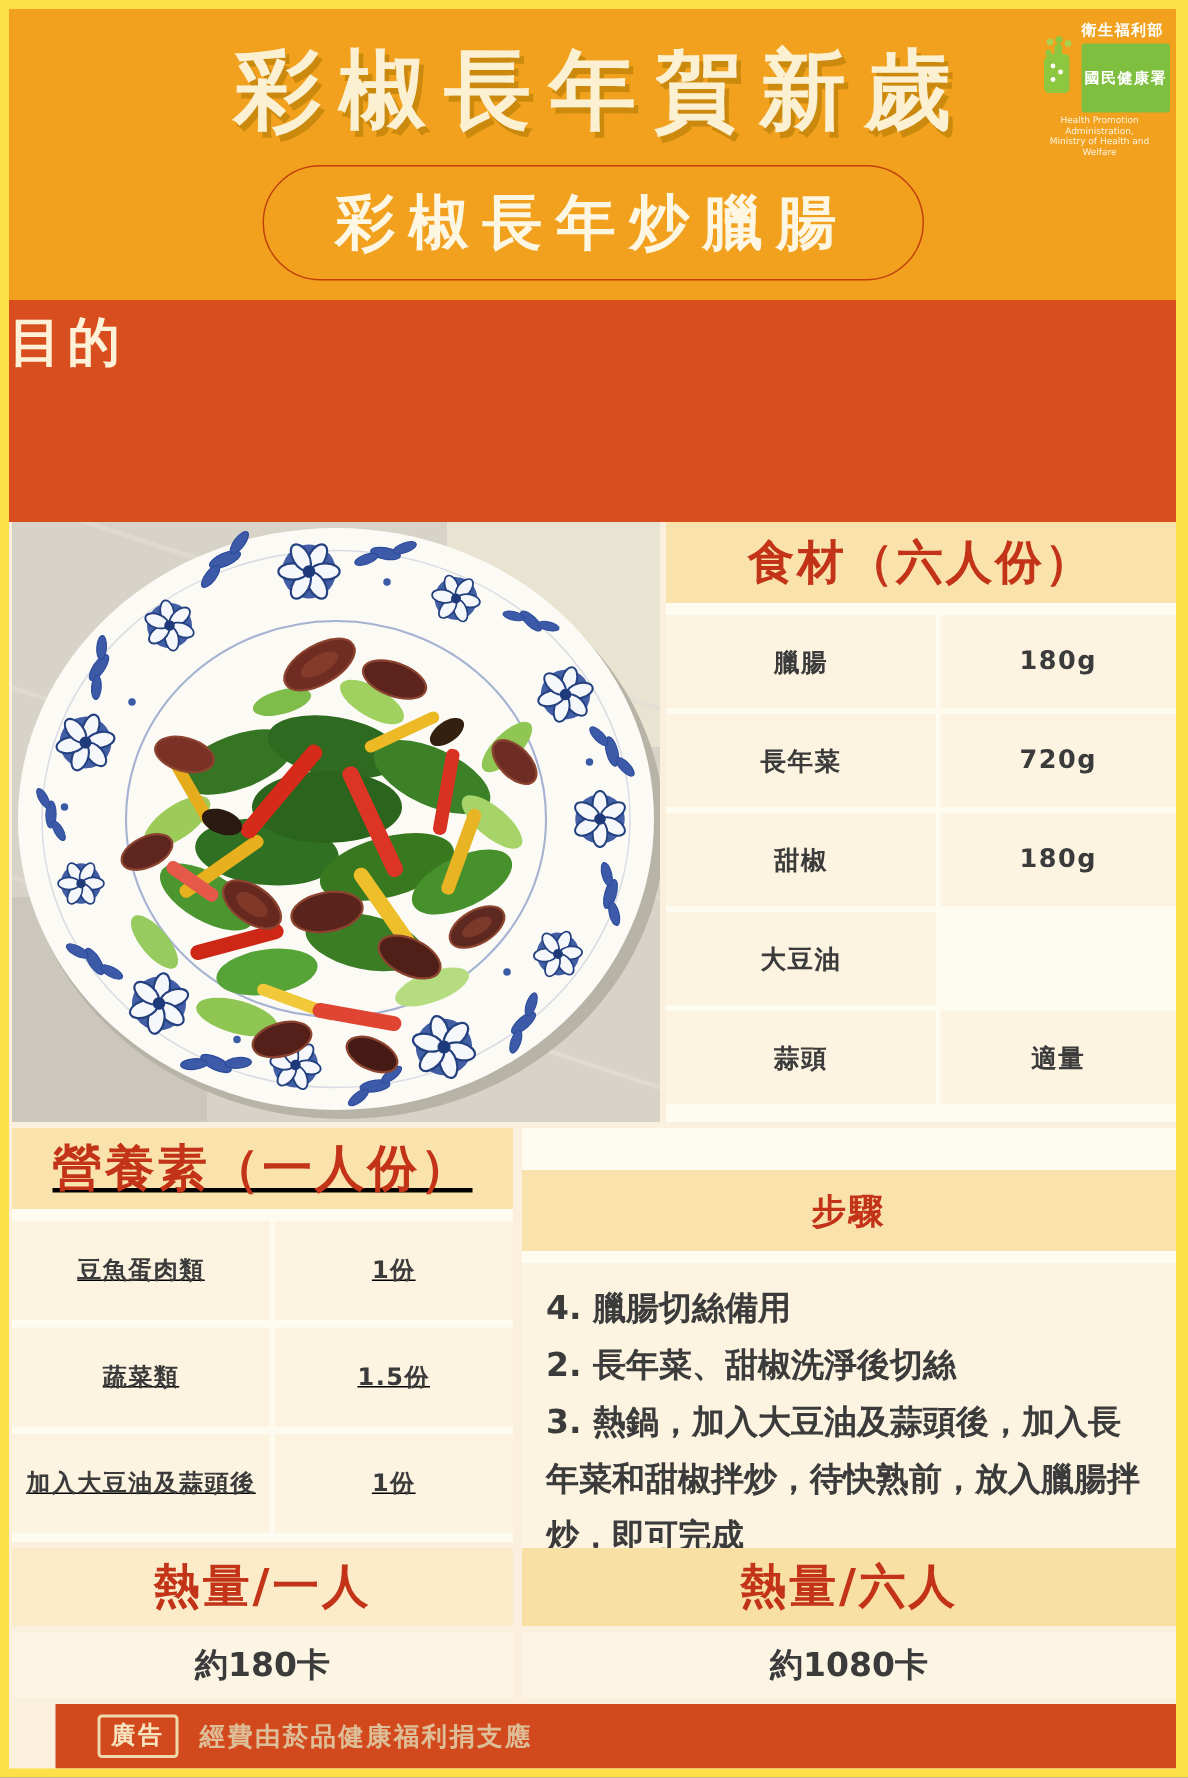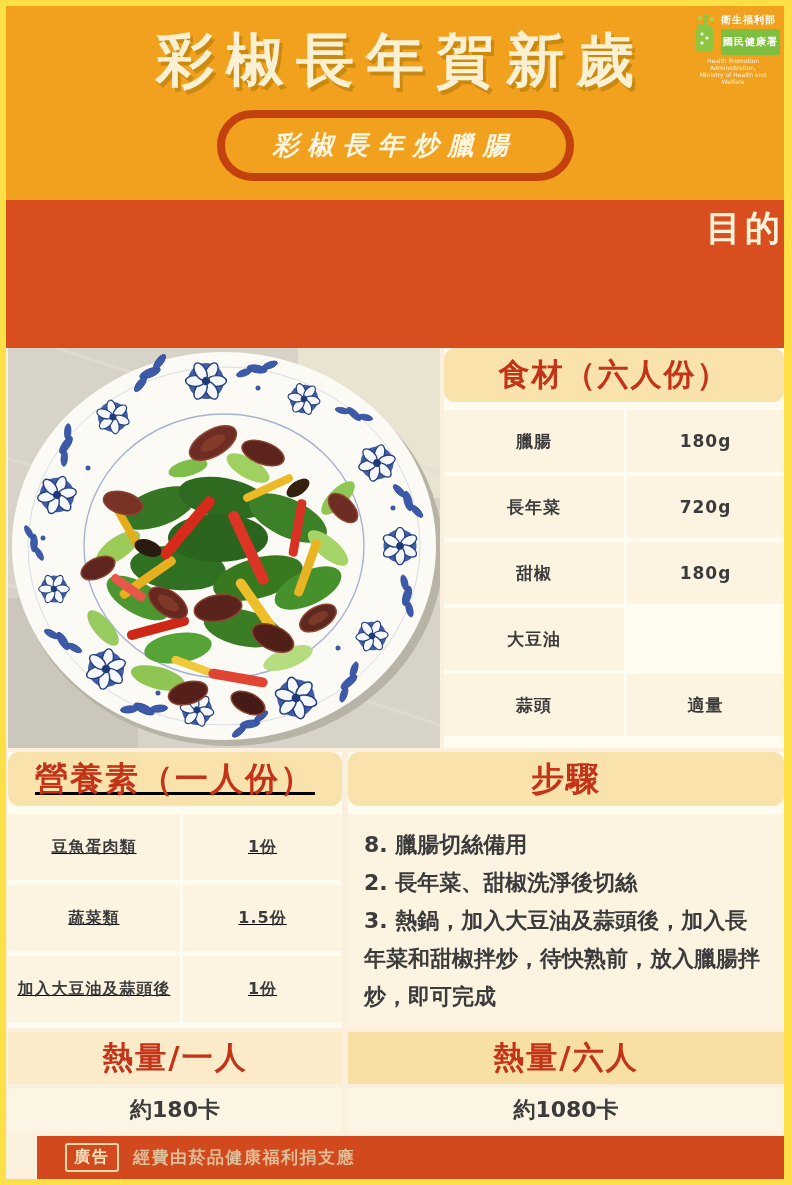--- a/index.html
+++ b/index.html
@@ -13,68 +13,67 @@
 
   
   .hdr { position: absolute; top: 0; left: 0; width: 778px; height: 194px; background: #F1A11E; }
   .main-title {
     margin-top: 16px; text-align: center;
     font-size: 58px; font-weight: bold; letter-spacing: 12px; padding-left: 12px;
     color: #FBF0D2; text-shadow: 3px 4px 0 #CB8A0D;
   }
   .pill-row { position: absolute; top: 104px; left: 0; width: 778px; text-align: center; }
   .pill {
-    display: inline-block; border: 8px solid #c2410c; border-radius: 44px;
-    padding: 10px 48px; font-size: 26px; font-weight: bold; letter-spacing: 9px;
+    display: inline-block; border: 1px solid #c2410c; border-radius: 44px;
+    padding: 10px 48px; font-size: 40px; font-weight: bold; letter-spacing: 9px;
     color: #FDF6E3;
-    font-style: italic;
   }
   .logo { position: absolute; top: 7px; right: 10px; width: 82px; height: 74px; }
   .logo-top { display: flex; align-items: center; gap: 3px; }
   .logo-hand { width: 26px; height: 40px; flex: 0 0 auto; }
   .logo-lines { display: flex; flex-direction: column; gap: 2px; }
   .logo-line1 { font-size: 10px; font-weight: bold; color: #FFFFFF; letter-spacing: 1px; white-space: nowrap; }
-  .logo-line2 { font-size: 10px; font-weight: bold; color: #FFFFFF; letter-spacing: 1px; background: #7FBF3F; border-radius: 2px; padding: 6px 2px; white-space: nowrap; }
+  .logo-line2 { font-size: 10px; font-weight: bold; color: #FFFFFF; letter-spacing: 1px; background: #7FBF3F; border-radius: 2px; padding: 16px 2px; white-space: nowrap; }
   .logo-en { margin-top: 2px; font-size: 6px; line-height: 7px; color: #FDF3DC; text-align: center; }
 
   
   .purpose { position: absolute; top: 194px; left: 0; width: 778px; height: 148px; background: #D94E1F; }
-  .purpose-title { text-align: right; margin-top: 5px; font-size: 35px; font-weight: bold; color: #FDF2D8; letter-spacing: 4px; }
+  .purpose-title { text-align: left; margin-top: 5px; font-size: 35px; font-weight: bold; color: #FDF2D8; letter-spacing: 4px; }
   .purpose-body {
     padding: 4px 26px 0 26px; font-size: 22.5px; font-weight: bold; color: #FCEFD6;
     line-height: 33px; text-align: justify; letter-spacing: 0.5px;
   }
 
   
   .photo { position: absolute; top: 342px; left: 2px; width: 432px; height: 400px; }
   .photo svg { display: block; }
 
   .sec-hd {
     background: #FAE2AC; color: #C23318; font-weight: bold;
-    display: flex; align-items: center; justify-content: center; letter-spacing: 2px; border-radius: 11px;
+    display: flex; align-items: center; justify-content: center; letter-spacing: 2px;
   }
   .ing { position: absolute; top: 342px; left: 438px; width: 340px; height: 400px; background: #FEFBF1; }
   .ing .sec-hd { height: 54px; font-size: 31px; }
   .tbl { display: flex; flex-direction: column; gap: 4px; padding-top: 8px; }
   .row { display: grid; column-gap: 3px; }
   .ing .row { grid-template-columns: 180px 1fr; height: 62px; }
   .cell {
     background: #FCF3E1; display: flex; align-items: center; justify-content: center;
     font-size: 17px; font-weight: bold; color: #3B3B3B; letter-spacing: 1px;
   }
 
   
   .nut { position: absolute; top: 746px; left: 2px; width: 334px; height: 276px; background: #FEFBF1; text-decoration: underline; }
   .nut .sec-hd { height: 54px; font-size: 33px; }
   .nut .row { grid-template-columns: 172px 1fr; height: 66px; }
   .nut .cell { font-size: 16px; }
   .nut .tbl { gap: 5px; }
 
   .steps { position: absolute; top: 746px; left: 342px; width: 436px; height: 276px; background: #FEFBF1; }
-  .steps .sec-hd { height: 54px; font-size: 33px; }
+  .steps .sec-hd { height: 54px; font-size: 23px; margin-top: 28px; }
   .steps-body {
     margin-top: 8px; height: 214px; background: #FCF3E1;
     padding: 12px 16px; font-size: 22px; font-weight: bold; color: #3B3B3B; line-height: 38px;
   }
 
   
   .cal-h { position: absolute; top: 1026px; height: 52px; color: #C23318; font-size: 31px; font-weight: bold;
            display: flex; align-items: center; justify-content: center; letter-spacing: 2px; }
   .cal-h-left  { left: 2px;   width: 334px; background: #FBEBC9; }
   .cal-h-right { left: 342px; width: 436px; background: #F8DFA3; }
@@ -299,21 +298,21 @@
         <div class="row">
           <div class="cell">加入大豆油及蒜頭後</div>
           <div class="cell">1份</div>
         </div>
       </div>
     </div>
 
     <div class="steps">
       <div class="sec-hd">步驟</div>
       <div class="steps-body">
-        <div>8. 臘腸切絲備用</div>
+        <div>4. 臘腸切絲備用</div>
         <div>2. 長年菜、甜椒洗淨後切絲</div>
         <div>3. 熱鍋，加入大豆油及蒜頭後，加入長年菜和甜椒拌炒，待快熟前，放入臘腸拌炒，即可完成</div>
       </div>
     </div>
 
     <div class="cal-h cal-h-left">熱量/一人</div>
     <div class="cal-h cal-h-right">熱量/六人</div>
     <div class="cal-v cal-v-left">約180卡</div>
     <div class="cal-v cal-v-right">約1080卡</div>
 

